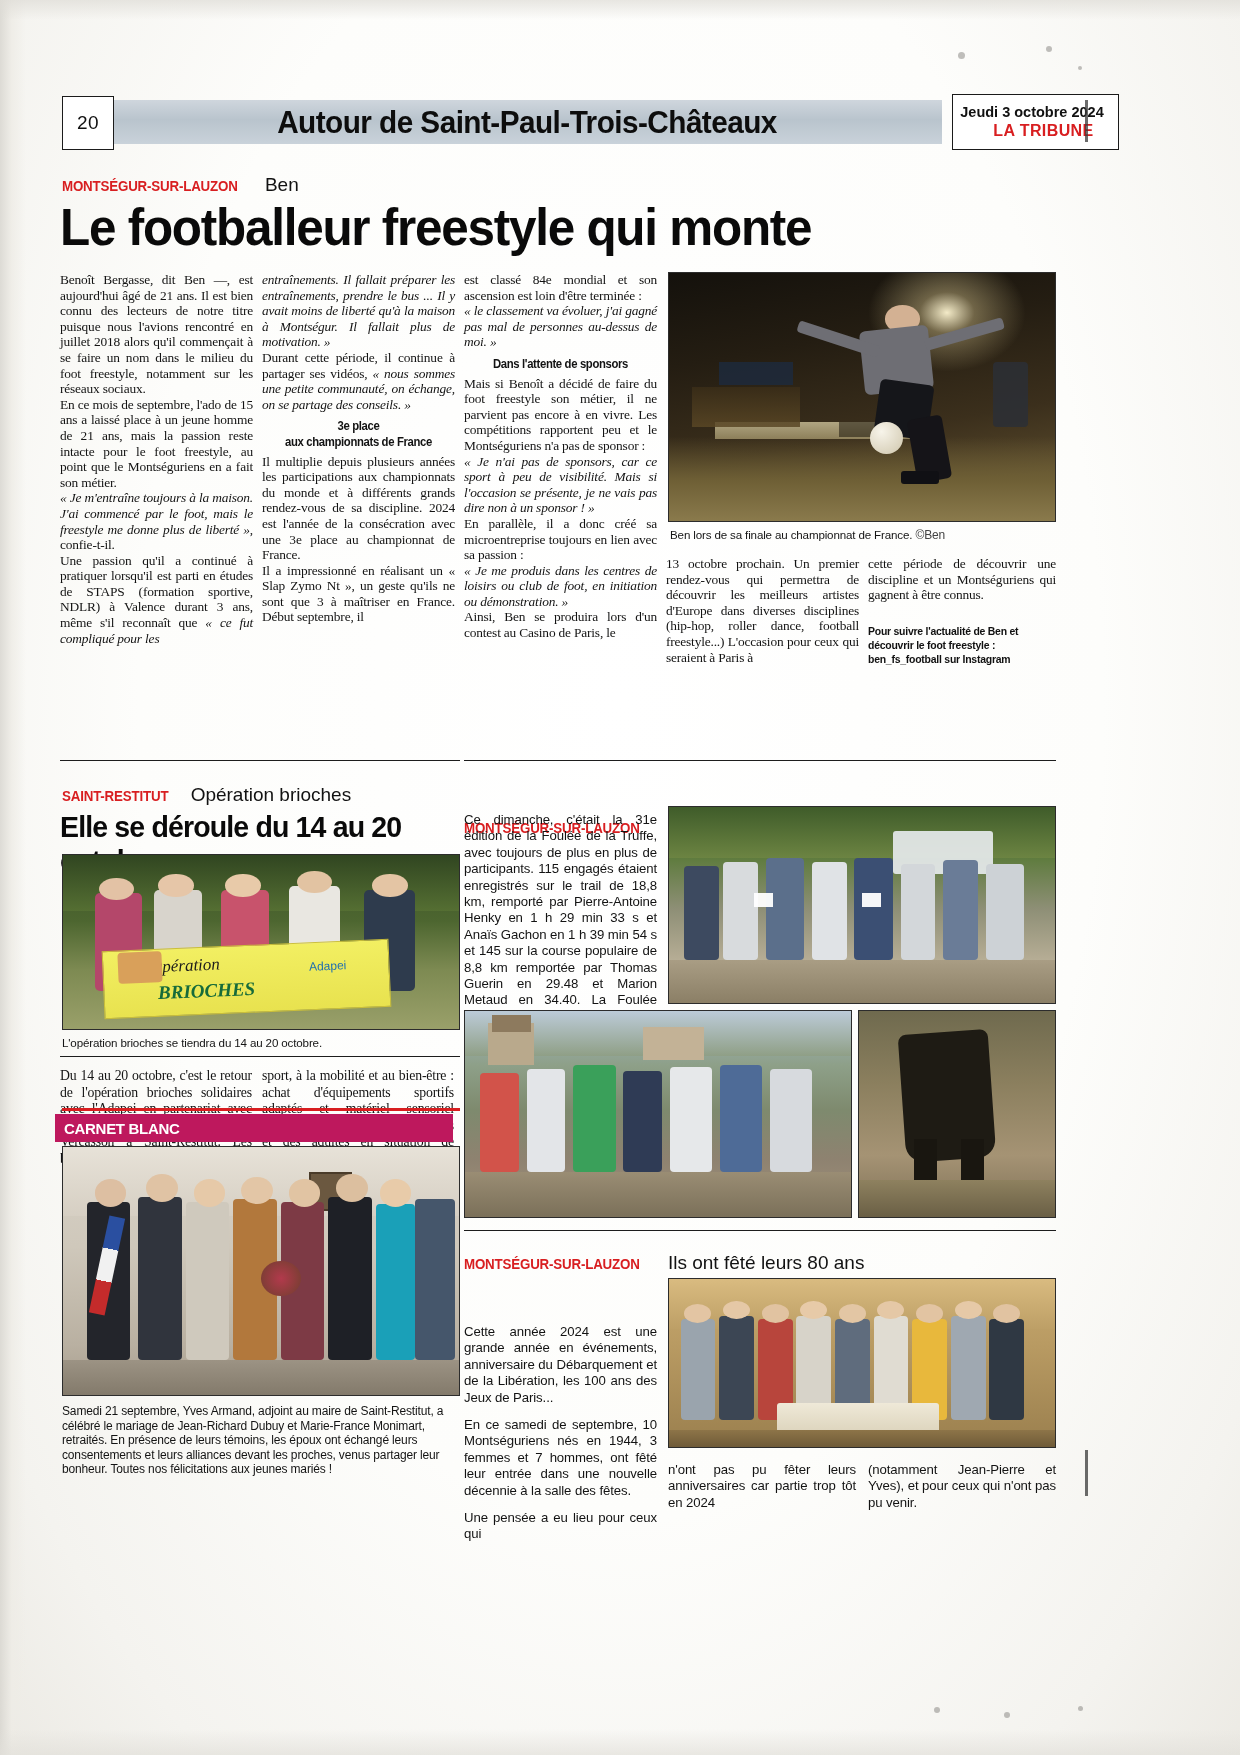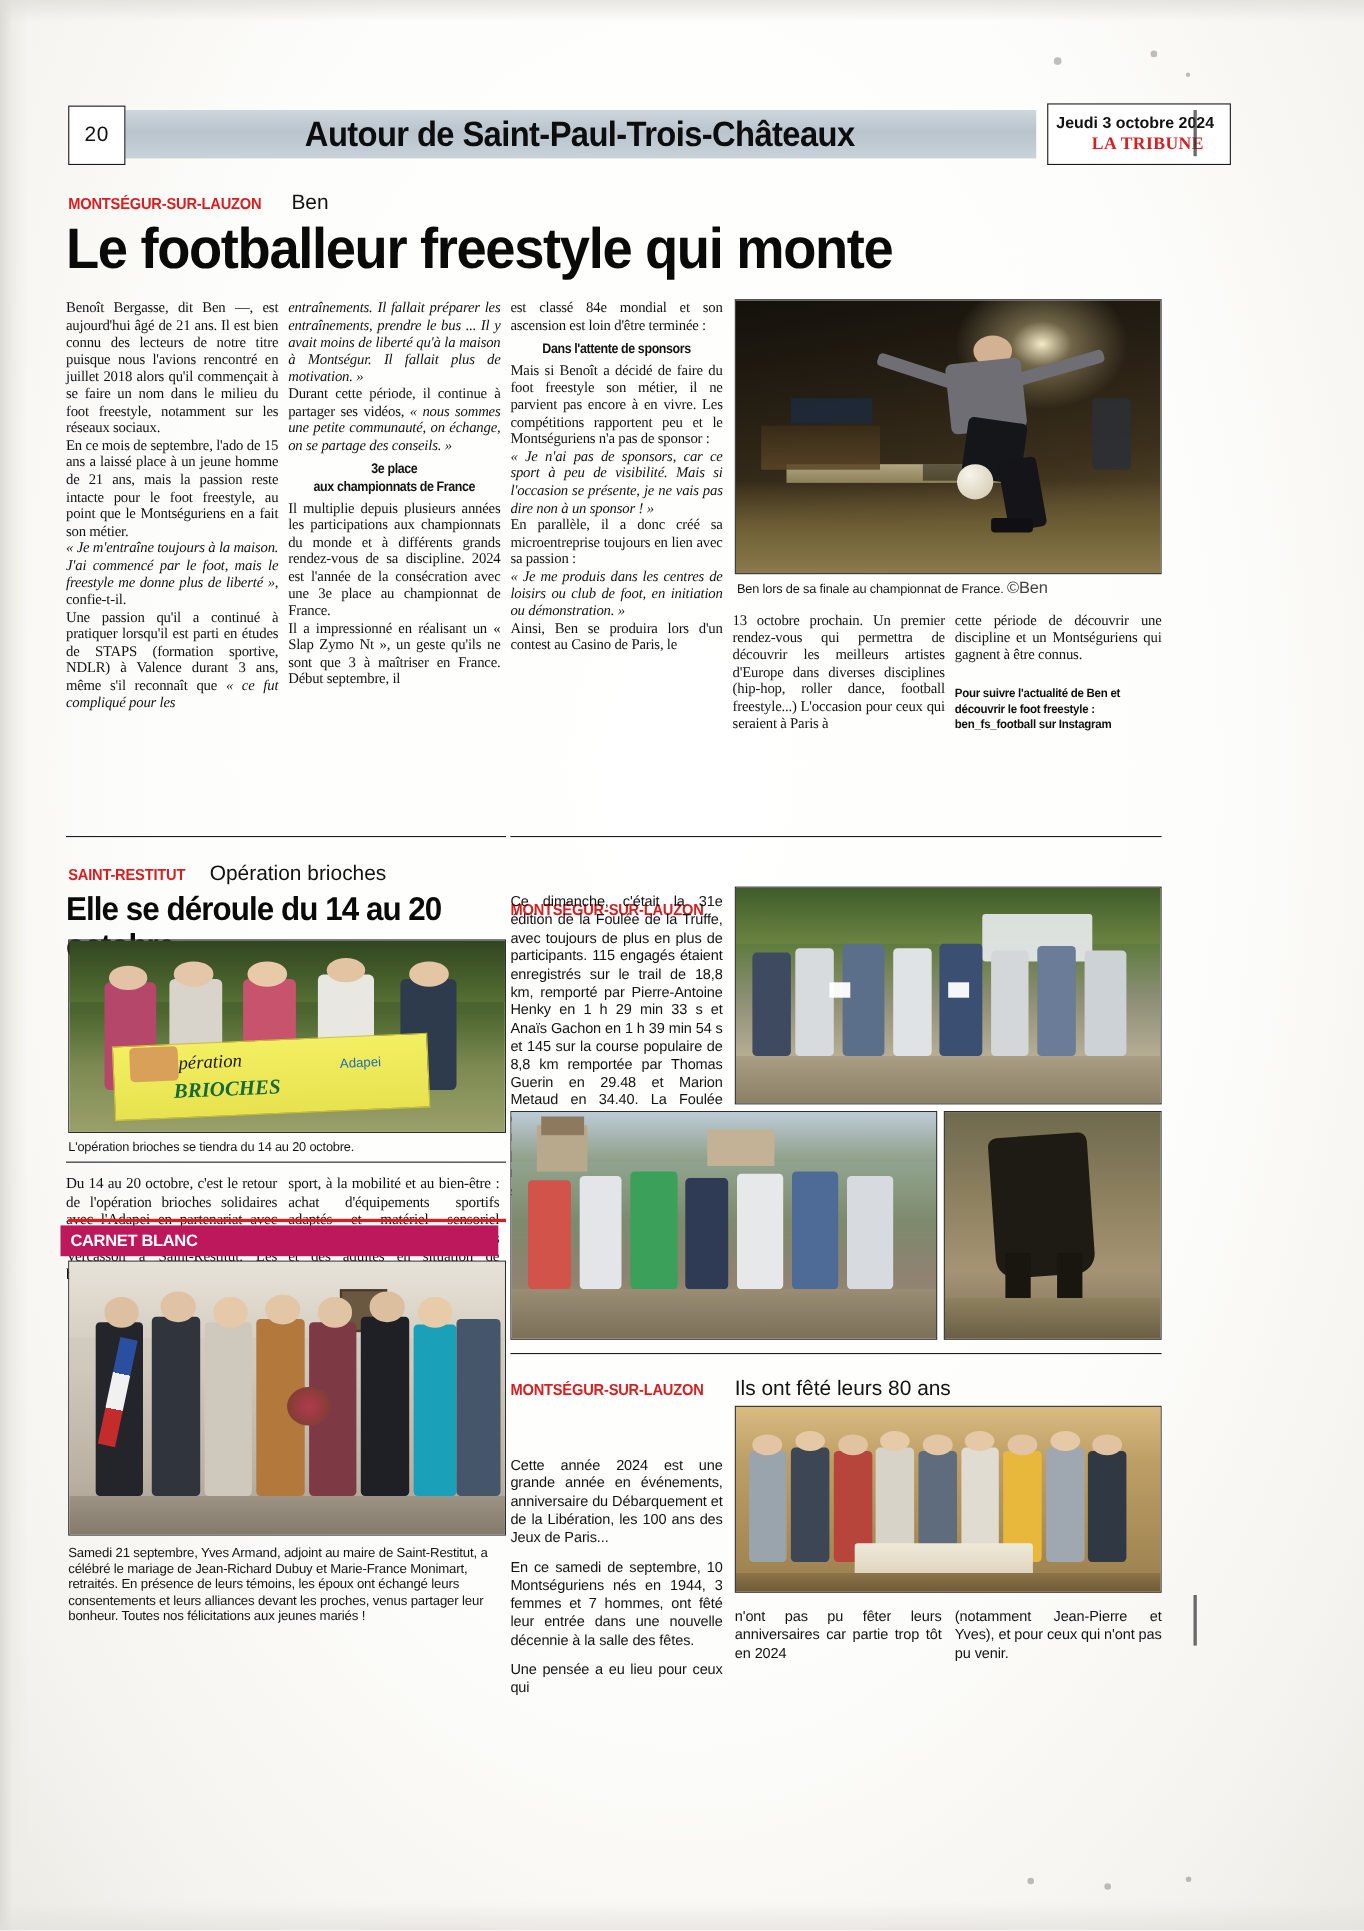--- a/index.html
+++ b/index.html
@@ -36,21 +36,21 @@
     background:#fff;display:flex;align-items:center;justify-content:center;
     font-family:"Liberation Sans",sans-serif;font-size:19px;letter-spacing:.5px;color:#111;}
   .mast-title{position:absolute;left:50px;top:0;width:830px;height:52px;
     display:flex;align-items:center;justify-content:center;
     font-family:"Liberation Sans",sans-serif;font-weight:bold;font-size:32px;
     letter-spacing:-.6px;color:#0d0d0d;white-space:nowrap;
     transform:scaleX(.93);transform-origin:center;}
   .datebox{position:absolute;left:890px;top:-2px;width:167px;height:56px;border:1.5px solid #1a1a1a;background:#fff;
     display:flex;flex-direction:column;align-items:center;justify-content:center;padding-right:7px;box-sizing:border-box;}
   .datebox .d{font-family:"Liberation Sans",sans-serif;font-weight:bold;font-size:14.5px;color:#111;line-height:1.25;}
-  .datebox .t{font-family:Liberation Serif, serif;font-weight:bold;font-size:16px;color:#d81e20;letter-spacing:.4px;line-height:1.25;padding-left:23px;}
+  .datebox .t{font-family:Liberation Sans, sans-serif;font-weight:bold;font-size:16px;color:#d81e20;letter-spacing:.4px;line-height:1.25;padding-left:23px;}
   .mast-tick{position:absolute;left:1085px;top:100px;width:3px;height:42px;background:#3a3a3a;opacity:.75;}
 
   
   .kicker{font-family:"Liberation Sans",sans-serif;font-weight:bold;font-size:14.5px;
     color:#d81e20;letter-spacing:-.2px;transform:scaleX(.92);transform-origin:left;display:inline-block;}
   .kicker-sub{font-family:"Liberation Sans",sans-serif;font-size:19px;color:#121212;}
   .headline{font-family:"Liberation Sans",sans-serif;font-weight:bold;color:#0a0a0a;
     letter-spacing:-1.3px;transform:scaleX(.95);transform-origin:left;}
 
   .rule{position:absolute;background:#d81e20;height:2px;}
@@ -61,21 +61,21 @@
     text-align:justify;-webkit-hyphens:auto;hyphens:auto;}
   .col p{margin:0;}
   .serifcol{font-size:13.4px;line-height:15.6px;letter-spacing:-.18px;}
   .sanscol{font-family:"Liberation Sans",sans-serif;font-size:13.2px;line-height:16.4px;letter-spacing:-.1px;}
   .ital{font-style:italic;}
   .subhead{font-family:"Liberation Sans",sans-serif;font-weight:bold;font-size:12.6px;
     text-align:center;letter-spacing:-.4px;margin:7px 0 3px;transform:scaleX(.9);}
 
   .caption{position:absolute;font-family:"Liberation Sans",sans-serif;font-size:11.6px;
     color:#141414;line-height:13.6px;letter-spacing:-.15px;}
-  .credit{font-size:15px;color:#444;}
+  .credit{font-size:12px;color:#444;}
 
   .infobox{position:absolute;font-family:"Liberation Sans",sans-serif;font-weight:bold;
     font-size:11px;line-height:14px;color:#101010;letter-spacing:-.25px;transform:scaleX(.95);transform-origin:left;}
   .infobox .lnk{color:#111;}
 
   
   .photo{position:absolute;border:1px solid #2c2c2c;box-sizing:border-box;overflow:hidden;}
   .photo .lay{position:absolute;inset:0;}
 
   
@@ -128,20 +128,21 @@
     <p class="ital">entraînements. Il fallait préparer les entraînements, prendre le bus ... Il y avait moins de liberté qu'à la maison à Montségur. Il fallait plus de motivation. »</p>
     <p><span>Durant cette période, il continue à partager ses vidéos,</span> <span class="ital">« nous sommes une petite communauté, on échange, on se partage des conseils. »</span></p>
     <div class="subhead">3e place</div>
     <div class="subhead" style="margin-top:-3px;">aux championnats de France</div>
     <p>Il multiplie depuis plusieurs années les participations aux championnats du monde et à différents grands rendez-vous de sa discipline. 2024 est l'année de la consécration avec une 3e place au championnat de France.</p>
     <p>Il a impressionné en réalisant un « Slap Zymo Nt », un geste qu'ils ne sont que 3 à maîtriser en France. Début septembre, il</p>
   </div>
 
   <div class="col serifcol" style="left:464px;top:272px;width:193px;">
     <p>est classé 84e mondial et son ascension est loin d'être terminée :</p>
+    <p class="ital">« le classement va évoluer, j'ai gagné pas mal de personnes au-dessus de moi. »</p>
     <div class="subhead">Dans l'attente de sponsors</div>
     <p>Mais si Benoît a décidé de faire du foot freestyle son métier, il ne parvient pas encore à en vivre. Les compétitions rapportent peu et le Montséguriens n'a pas de sponsor :</p>
     <p class="ital">« Je n'ai pas de sponsors, car ce sport à peu de visibilité. Mais si l'occasion se présente, je ne vais pas dire non à un sponsor ! »</p>
     <p>En parallèle, il a donc créé sa microentreprise toujours en lien avec sa passion :</p>
     <p class="ital">« Je me produis dans les centres de loisirs ou club de foot, en initiation ou démonstration. »</p>
     <p>Ainsi, Ben se produira lors d'un contest au Casino de Paris, le</p>
   </div>
 
   <div class="photo" style="left:668px;top:272px;width:388px;height:250px;">
     <div class="lay" style="background:linear-gradient(170deg,#14110c 0%,#241d12 30%,#3b2f1c 62%,#6b5a35 100%);"></div>

